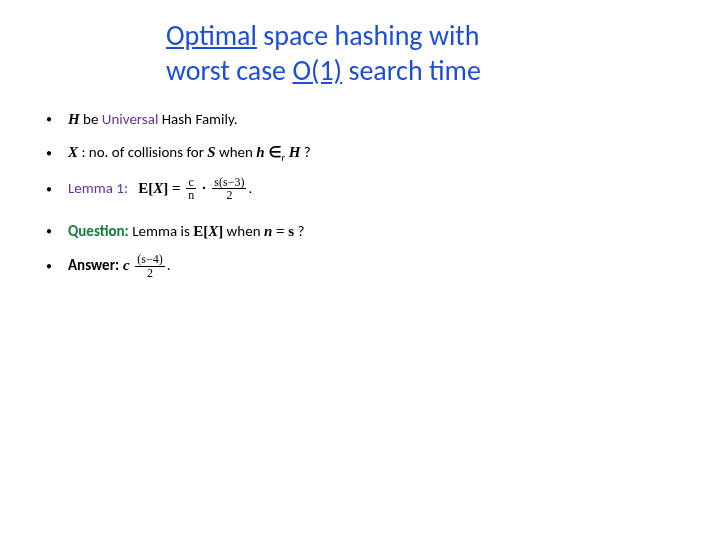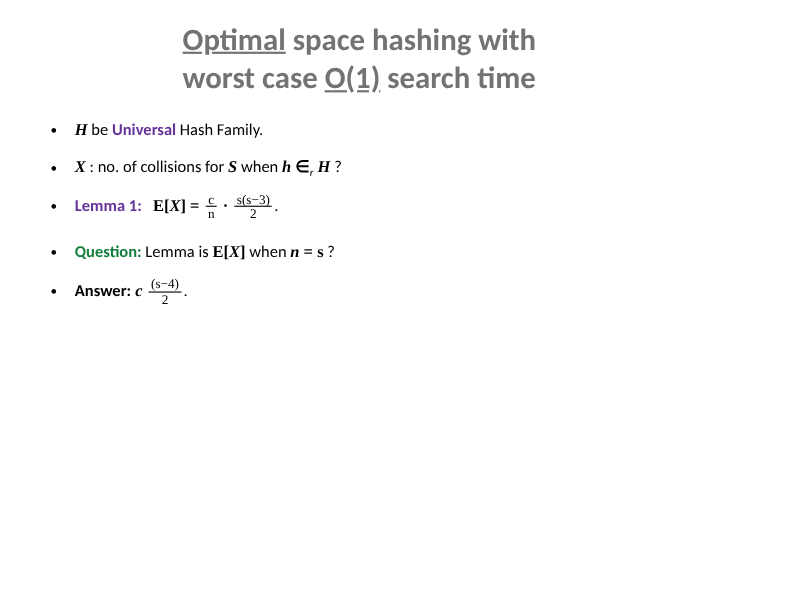--- a/index.html
+++ b/index.html
@@ -14,23 +14,23 @@
   }
   .slide {
     position: relative;
     width: 720px;
     height: 540px;
     box-sizing: border-box;
     padding: 18px 40px 0 166px;
   }
   .title {
     font-size: 28px;
-    font-weight: 700;
+    font-weight: 400;
     line-height: 1.25;
-    color: #737373;
+    color: #1d4ed8;
     margin: 0 0 20px 0;
   }
   .title .u {
     text-decoration: underline;
   }
   .content {
     font-size: 15px;
     line-height: 1.55;
     margin-left: -120px;
     padding-left: 0;
@@ -48,21 +48,21 @@
     text-align: left;
   }
   .rowtext {
     flex: 1;
     font-weight: 400;
     color: #000;
   }
   .b { font-weight: 700; }
   .mvar { font-family: "Cambria Math", "Times New Roman", serif; font-style: italic; font-weight: 700; }
   .mop  { font-family: "Cambria Math", "Times New Roman", serif; font-style: normal; font-weight: 700; }
-  .purple { color: #663399; font-weight: 700; }
+  .purple { color: #663399; font-weight: 400; }
   .red { color: #15803d; font-weight: 700; }
   .frac {
     display: inline-block;
     vertical-align: middle;
     text-align: center;
     font-family: "Cambria Math", "Times New Roman", serif;
     font-size: 12px;
     line-height: 1.05;
     margin: 0 2px;
   }

